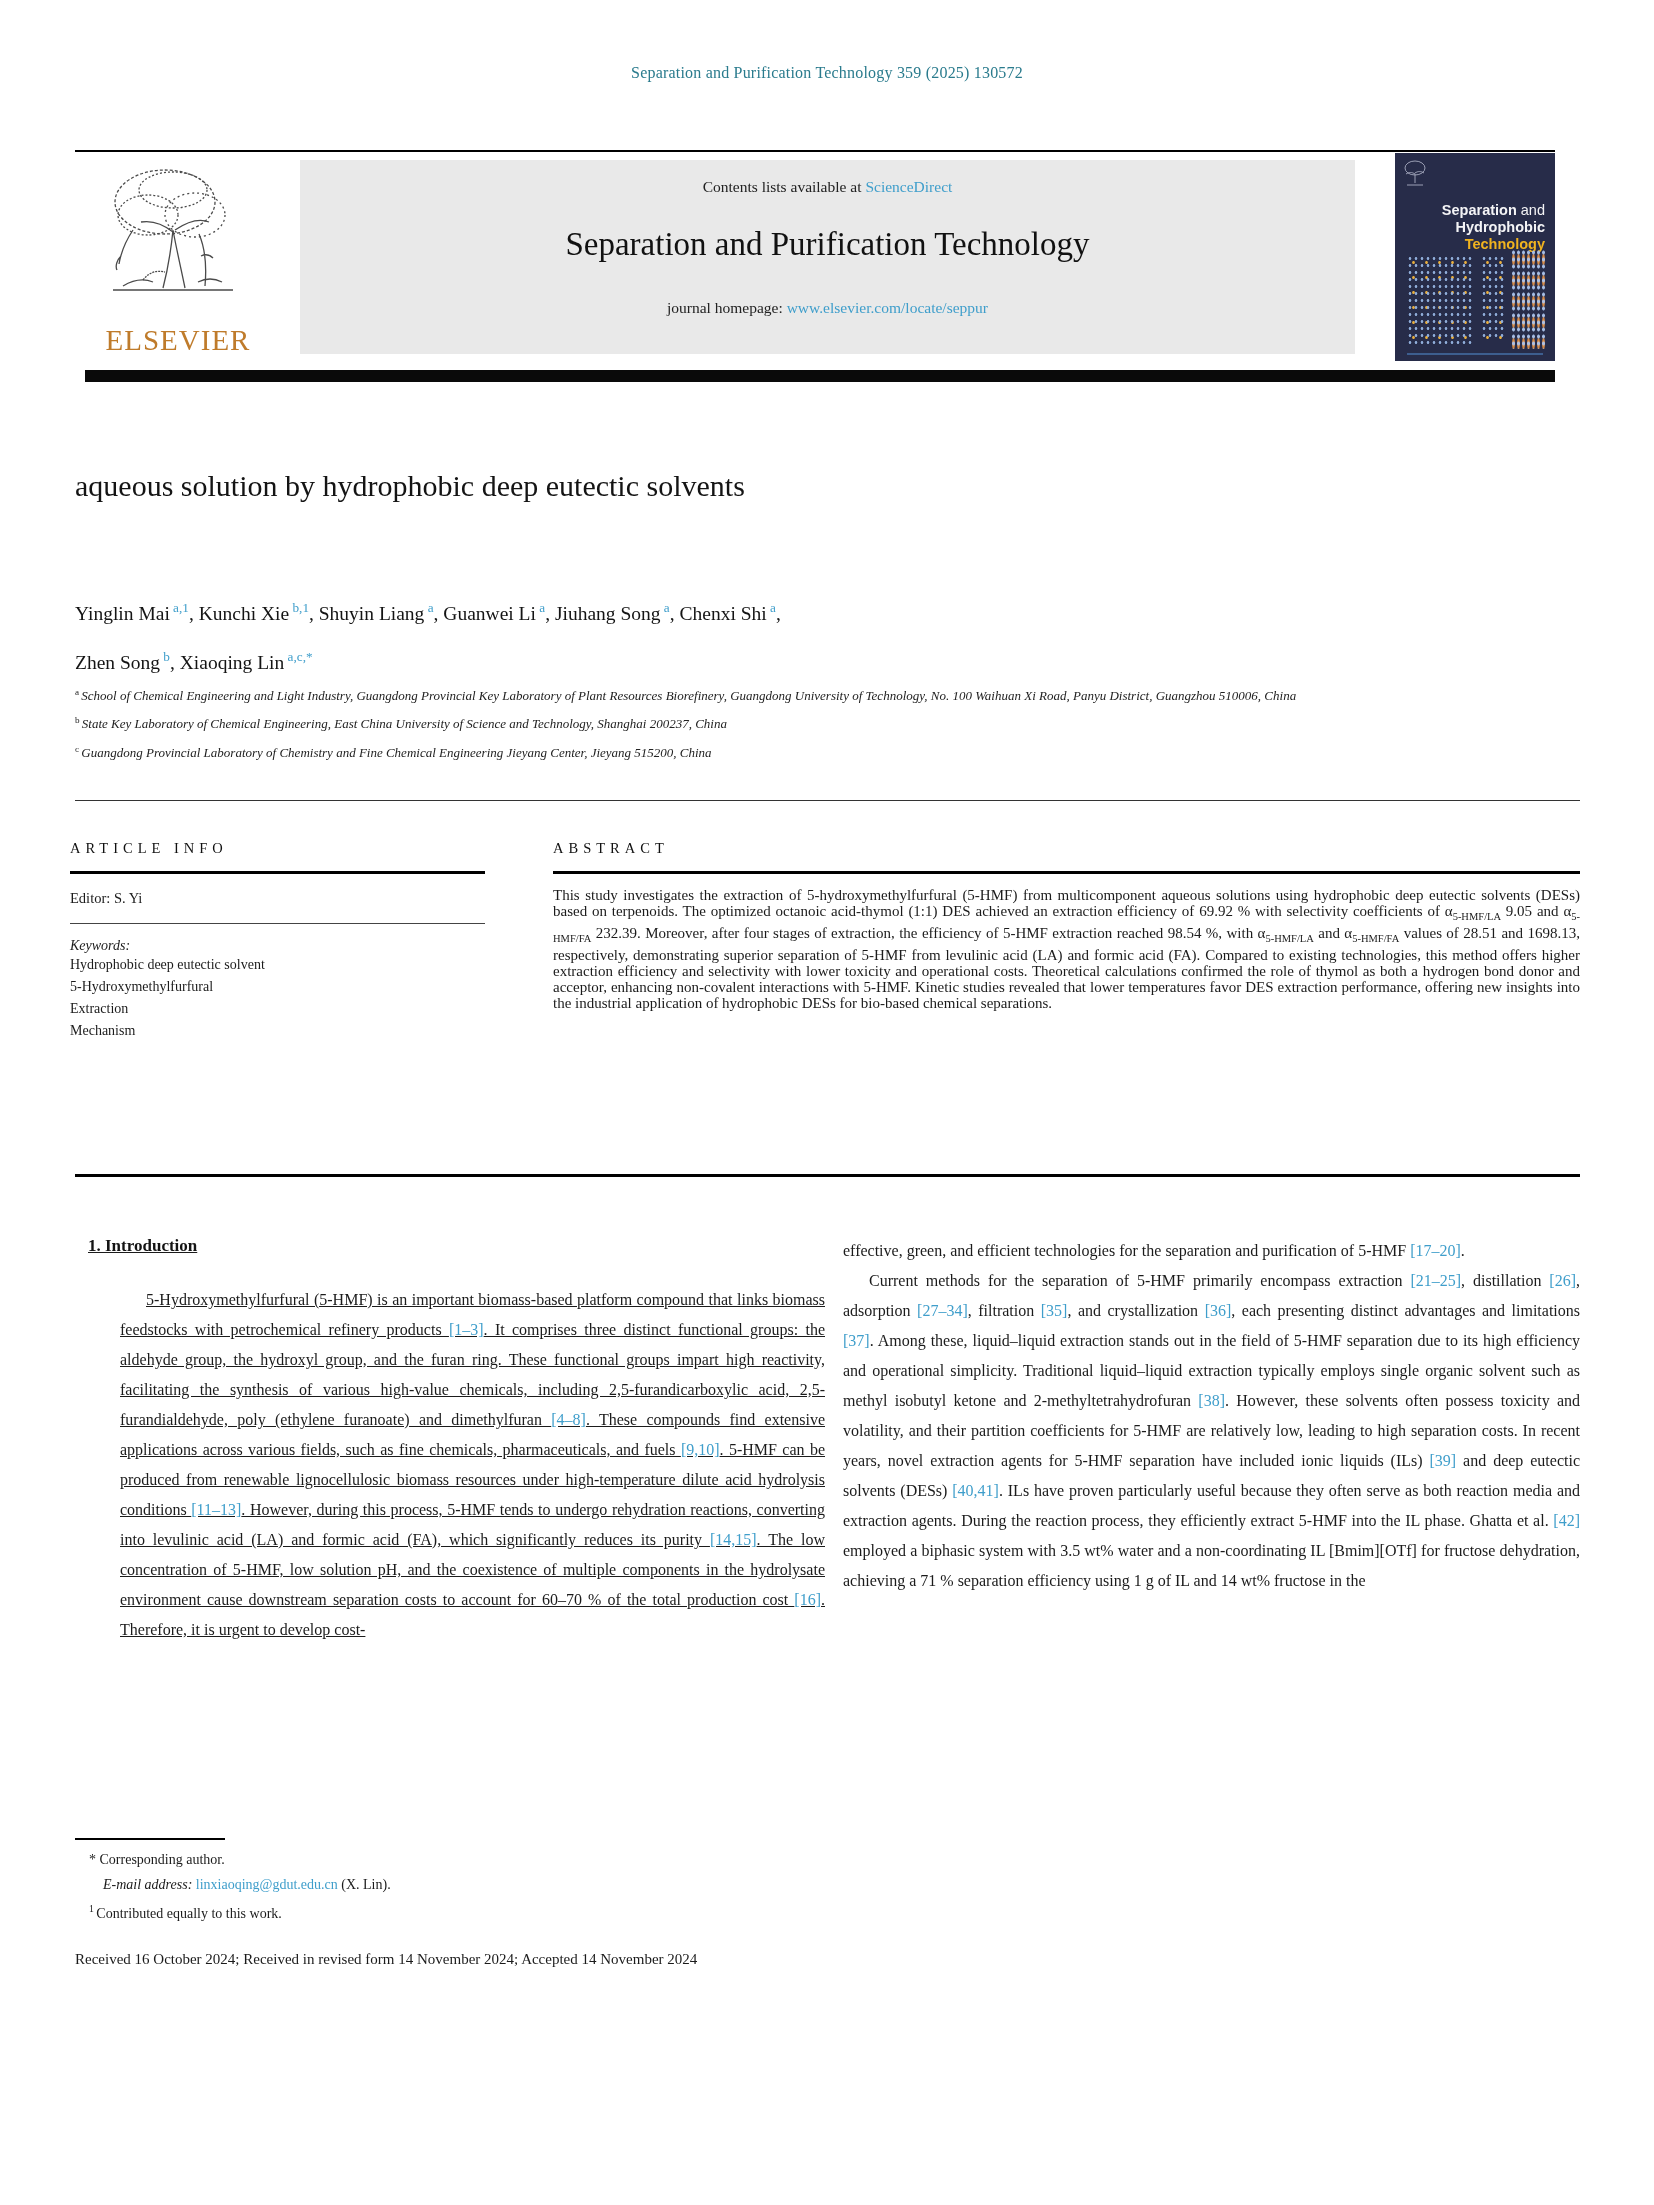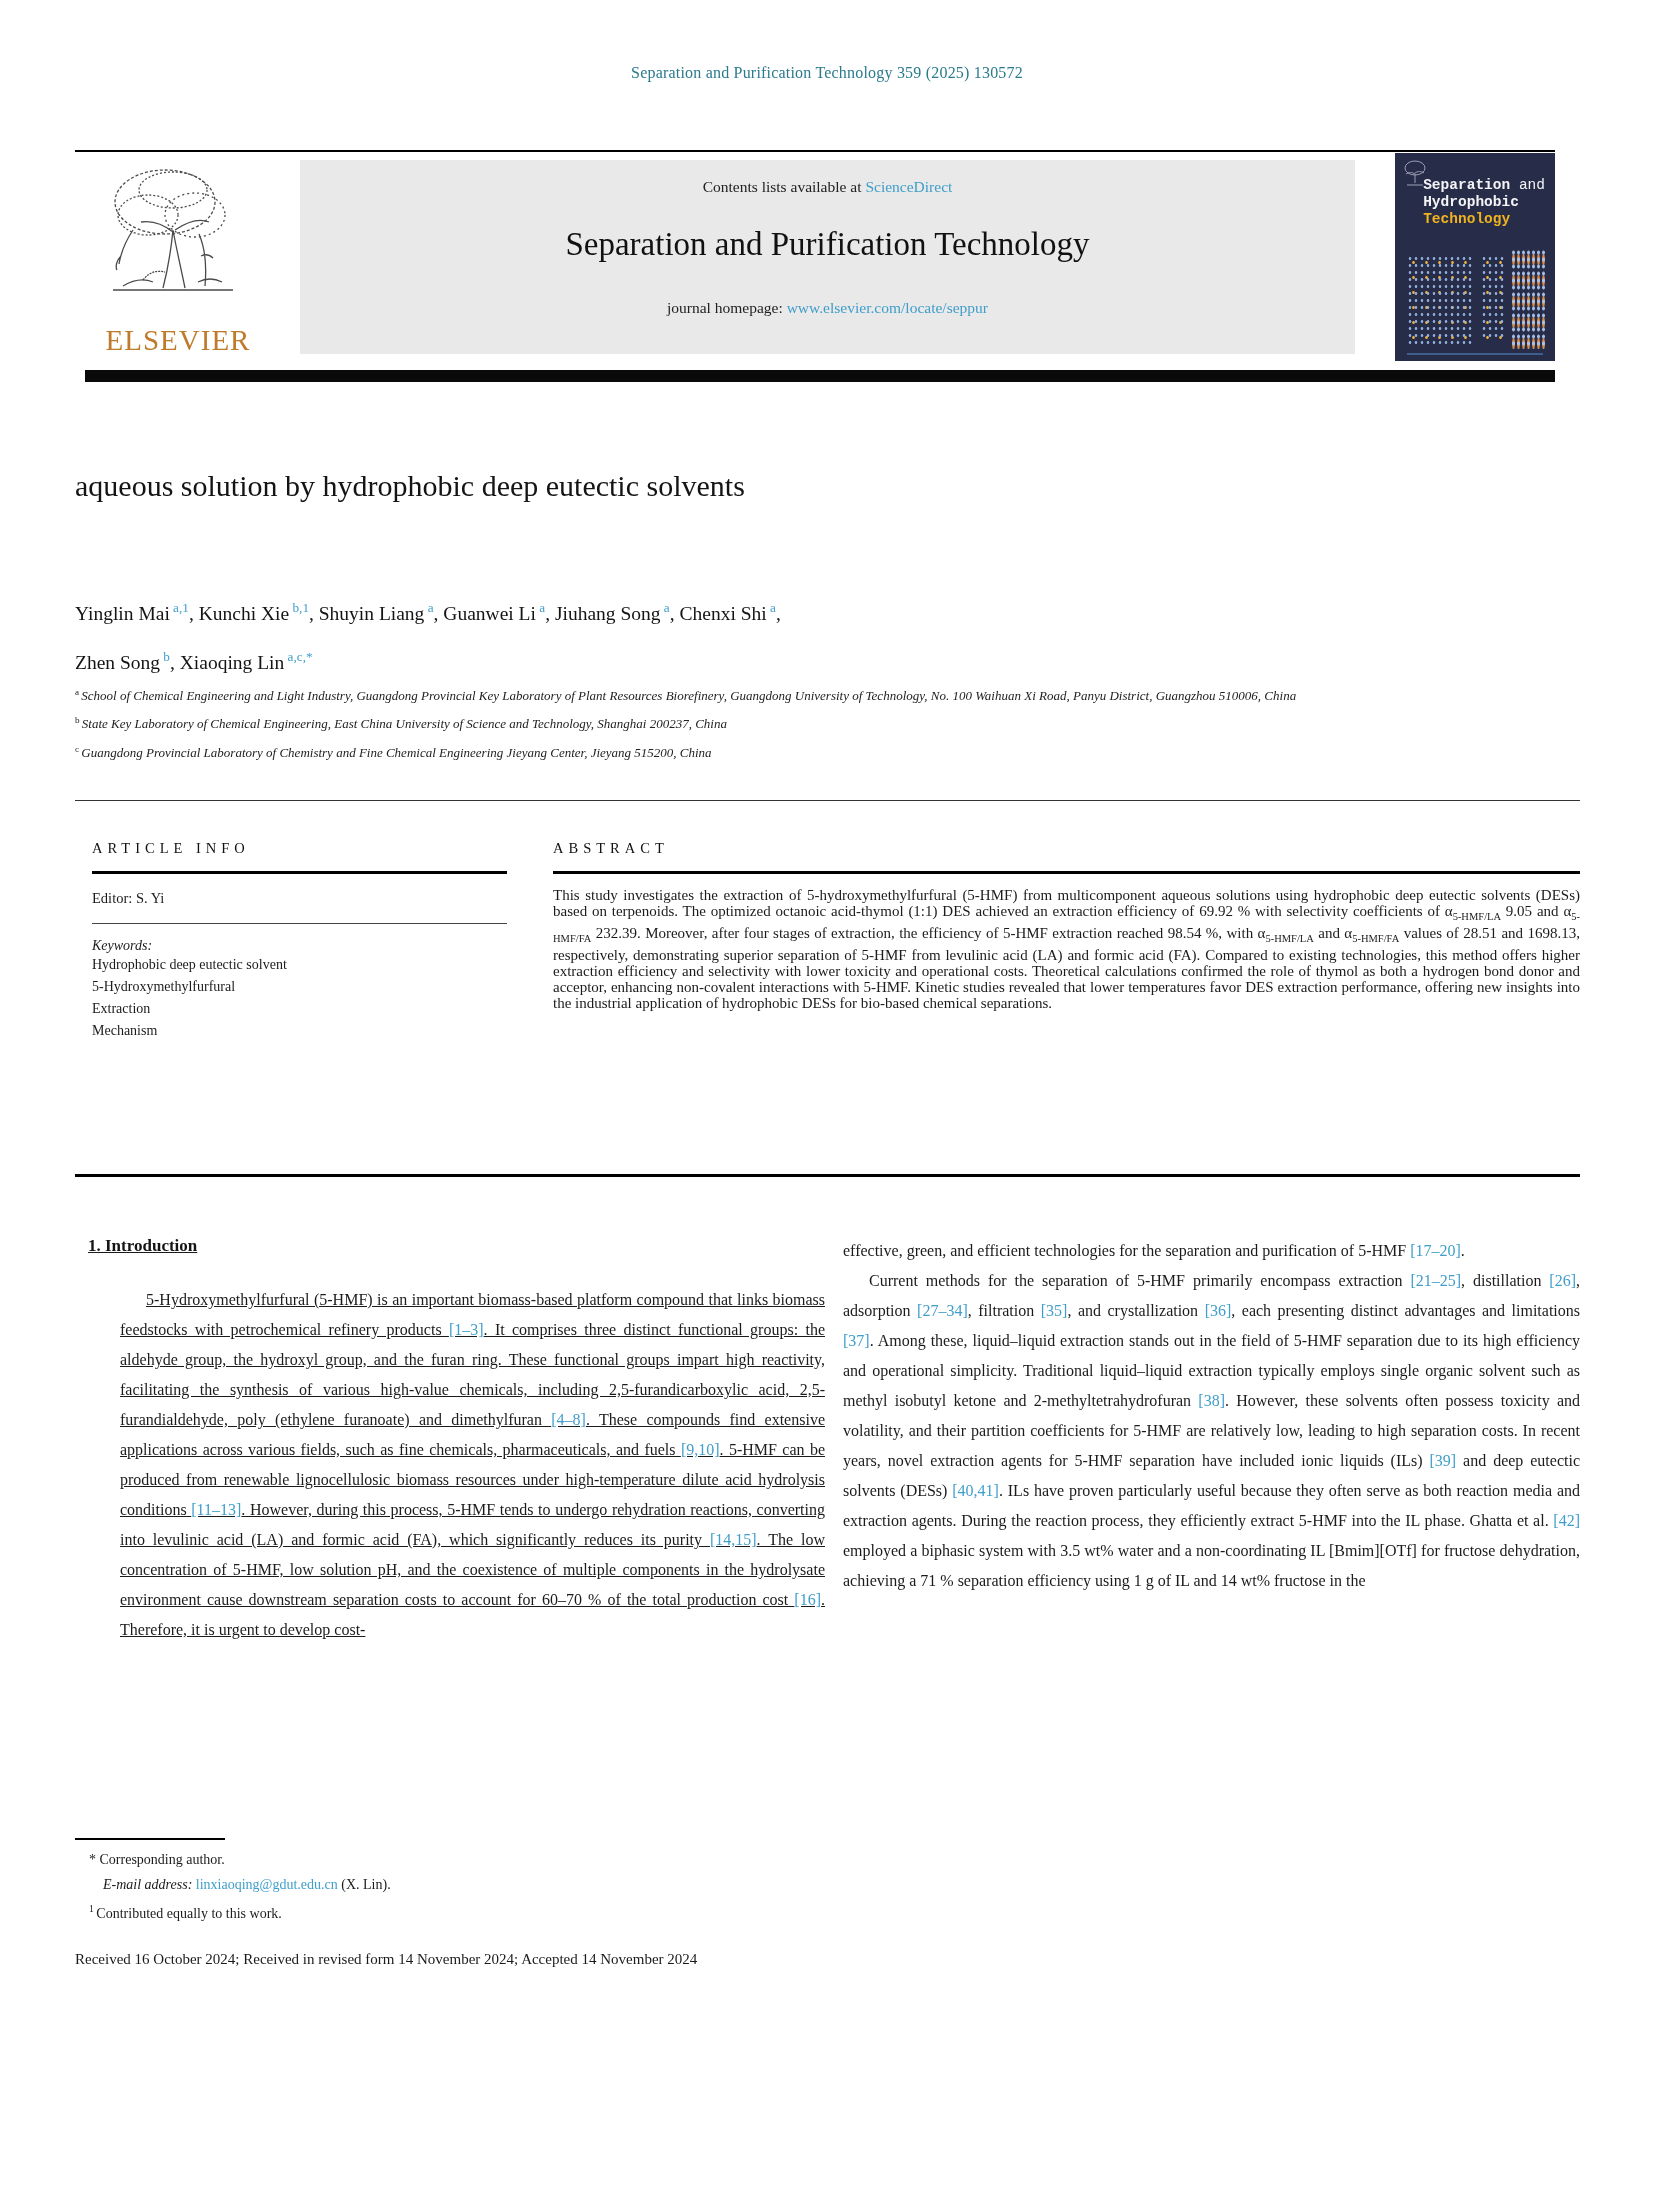--- a/index.html
+++ b/index.html
@@ -20,21 +20,21 @@
   .hb-contents{margin-top:18px;font-size:15.5px;color:#222;}
   .hb-title{margin-top:30px;font-size:33px;color:#111;}
   .hb-home{margin-top:36px;font-size:15.5px;color:#222;}
   .blue{color:#3f9ecb;text-decoration:none;}
   .bar{position:absolute;left:85px;top:370px;width:1470px;height:12px;background:#0a0a0a;}
 
   
   .cover{position:absolute;left:1395px;top:153px;width:160px;height:208px;background:#272c49;
          font-family:"Liberation Sans","DejaVu Sans",sans-serif;}
   .cover-logo{position:absolute;left:7px;top:6px;width:26px;height:30px;opacity:.8;}
-  .cover-title{position:absolute;top:24px;right:10px;text-align:left;line-height:17px;font-family:Liberation Mono, monospace;}
+  .cover-title{position:absolute;top:49px;right:10px;text-align:right;line-height:17px;}
   .ct1,.ct2{font-size:14.5px;font-weight:bold;color:#f4f4f6;}
   .ct1 .lite{font-weight:normal;}
   .ct3{font-size:14.5px;font-weight:bold;color:#f0b31f;}
   .dots1,.dots2,.dots3{position:absolute;
       background-image:radial-gradient(rgba(150,180,225,.95) .9px,transparent 1.7px),
                        radial-gradient(rgba(240,180,60,.95) .9px,transparent 1.7px);
       background-size:6px 7px,13px 15px;}
   .dots1{left:12px;top:102px;width:66px;height:92px;}
   .dots2{left:86px;top:102px;width:24px;height:86px;}
   .dots3{left:116px;top:96px;width:36px;height:100px;
@@ -50,21 +50,21 @@
 
   .seg-n{}
   .seg-link{color:#3f9ecb;}
   .seg-sup{vertical-align:super;font-size:68%;color:#3f9ecb;}
   .seg-supk{vertical-align:super;font-size:70%;}
   .seg-sub{vertical-align:sub;font-size:70%;}
   .seg-it{font-style:italic;}
 
   
   .rule-full-thin{position:absolute;left:75px;top:800px;width:1505px;height:1px;background:#333;}
-  .info-col{position:absolute;left:92px;top:840px;width:415px;}
+  .info-col{position:absolute;left:70px;top:840px;width:415px;}
   .abs-col{position:absolute;left:553px;top:840px;width:1027px;}
   .sec-head{font-size:14.5px;letter-spacing:5px;color:#111;}
   .rule-thick{height:3px;background:#000;margin-top:14px;}
   .rule-thin{height:1px;background:#444;margin-top:16px;}
   .editor{margin-top:16px;font-size:14.5px;}
   .kw-label{margin-top:14px;font-size:14px;font-style:italic;}
   .kw{font-size:14px;line-height:22px;}
   .abs-body{margin-top:13px;font-size:15px;line-height:16px;text-align:justify;color:#1b1b1b;}
 
   

